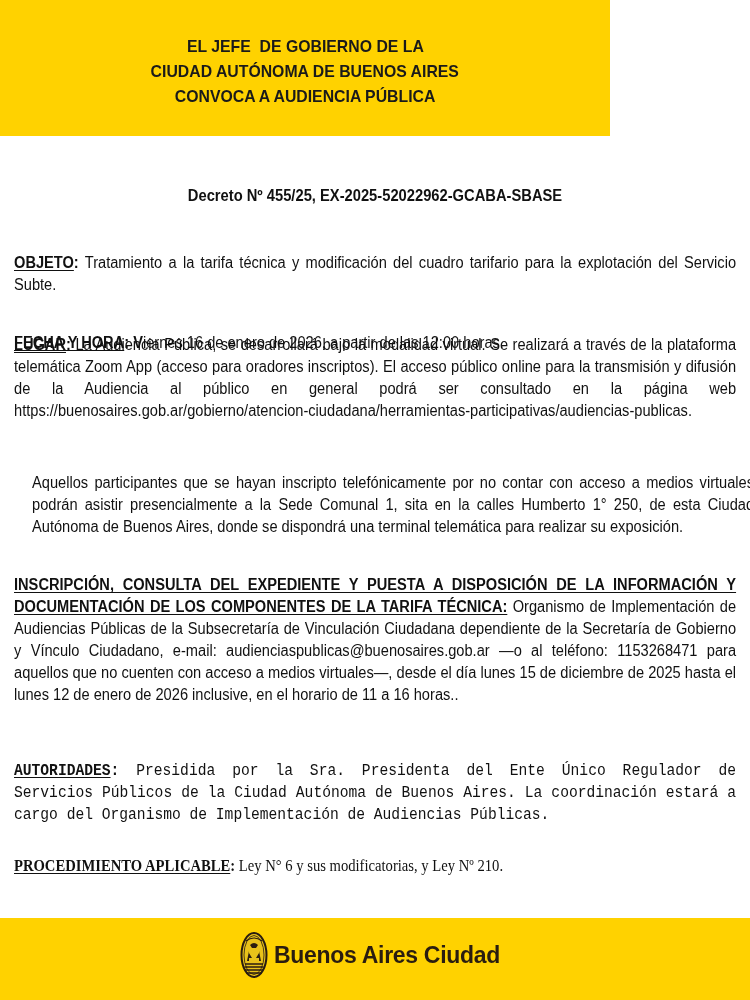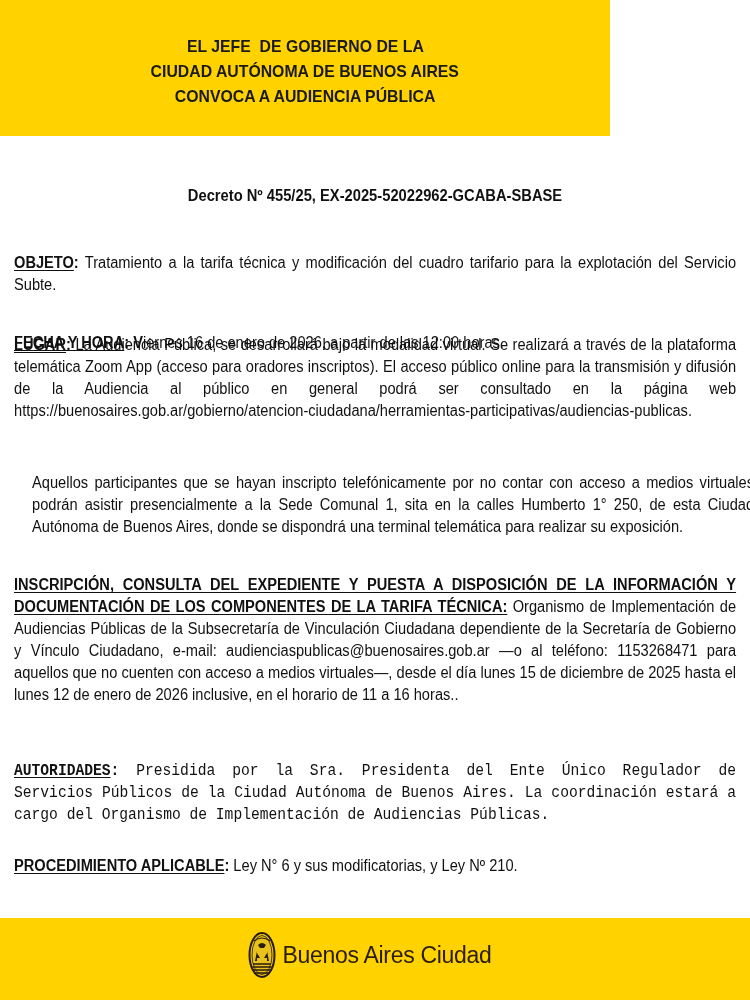--- a/index.html
+++ b/index.html
@@ -39,21 +39,21 @@
     }
     .lbl { font-weight: bold; }
     .lbl u { text-decoration: underline; text-underline-offset: 2px; }
     .band-bottom {
       position: absolute; left: 0; top: 918px; width: 750px; height: 82px;
       background: #ffd200;
       display: flex; align-items: center; justify-content: center;
     }
     .logo { display: flex; align-items: center; margin-top: -8px; margin-left: -10px; }
     .logo svg { width: 28px; height: 48px; margin-right: 6px; }
-    .logo-text { font-size: 23px; color: #2a1d10; letter-spacing: -0.3px; }
+    .logo-text { font-size: 23px; color: #2a1d10; letter-spacing: -0.3px; font-weight: bold; }
   </style>
 </head>
 <body>
 
 <div class="band-top">
   <div class="hline">EL JEFE  DE GOBIERNO DE LA</div>
   <div class="hline">CIUDAD AUTÓNOMA DE BUENOS AIRES</div>
   <div class="hline">CONVOCA A AUDIENCIA PÚBLICA</div>
 </div>
 
@@ -90,21 +90,21 @@
       <span class="lbl"><u>INSCRIPCIÓN, CONSULTA DEL EXPEDIENTE Y PUESTA A DISPOSICIÓN DE LA INFORMACIÓN Y DOCUMENTACIÓN DE LOS COMPONENTES DE LA TARIFA TÉCNICA:</u></span><span> Organismo de Implementación de Audiencias Públicas de la Subsecretaría de Vinculación Ciudadana dependiente de la Secretaría de Gobierno y Vínculo Ciudadano, e-mail: audienciaspublicas@buenosaires.gob.ar —o al teléfono: 1153268471 para aquellos que no cuenten con acceso a medios virtuales—, desde el día lunes 15 de diciembre de 2025  hasta el lunes 12 de enero de 2026 inclusive, en el horario de 11 a 16 horas..</span>
     </span>
   </div>
 
   <div class="para" style="top:760px;font-family:Liberation Mono, monospace;">
     <span class="inner">
       <span class="lbl"><u>AUTORIDADES</u><span>:</span></span><span> Presidida por la Sra. Presidenta del Ente Único Regulador de Servicios Públicos de la Ciudad Autónoma de Buenos Aires. La coordinación estará a cargo del Organismo de Implementación de Audiencias Públicas.</span>
     </span>
   </div>
 
-  <div class="para" style="top:855px;">
+  <div class="para" style="top:855px;font-family:Liberation Serif, serif;">
     <span class="inner">
       <span class="lbl"><u>PROCEDIMIENTO APLICABLE</u><span>:</span></span><span> Ley N° 6 y sus modificatorias, y Ley Nº 210.</span>
     </span>
   </div>
 
 </div>
 
 <div class="band-bottom">
   <div class="logo">
     <svg viewBox="0 0 28 48">

